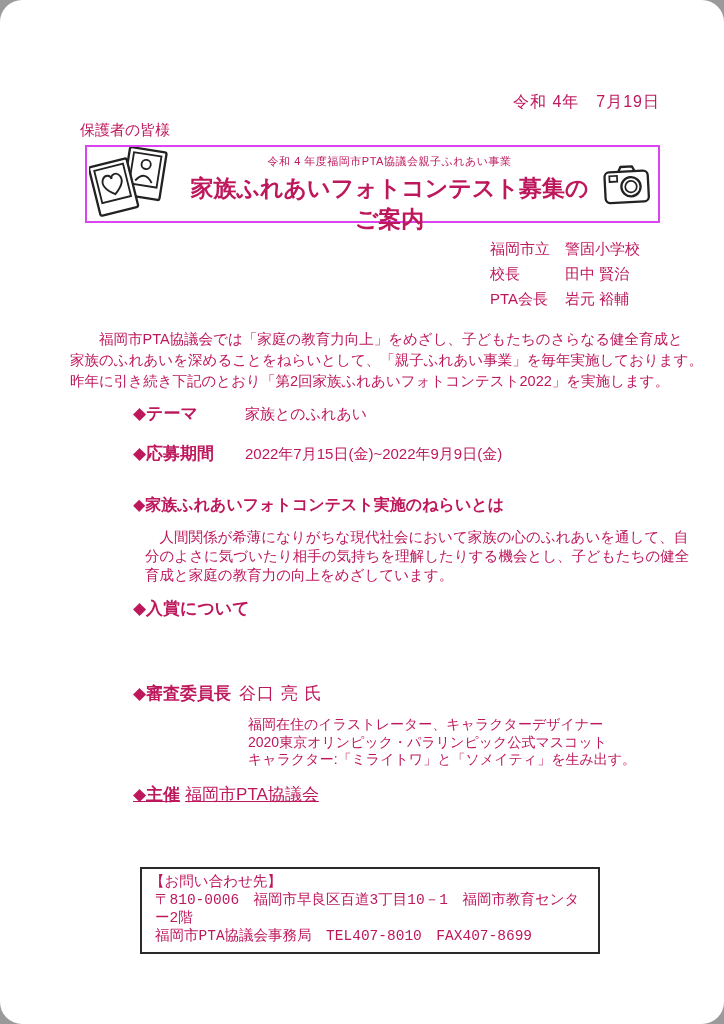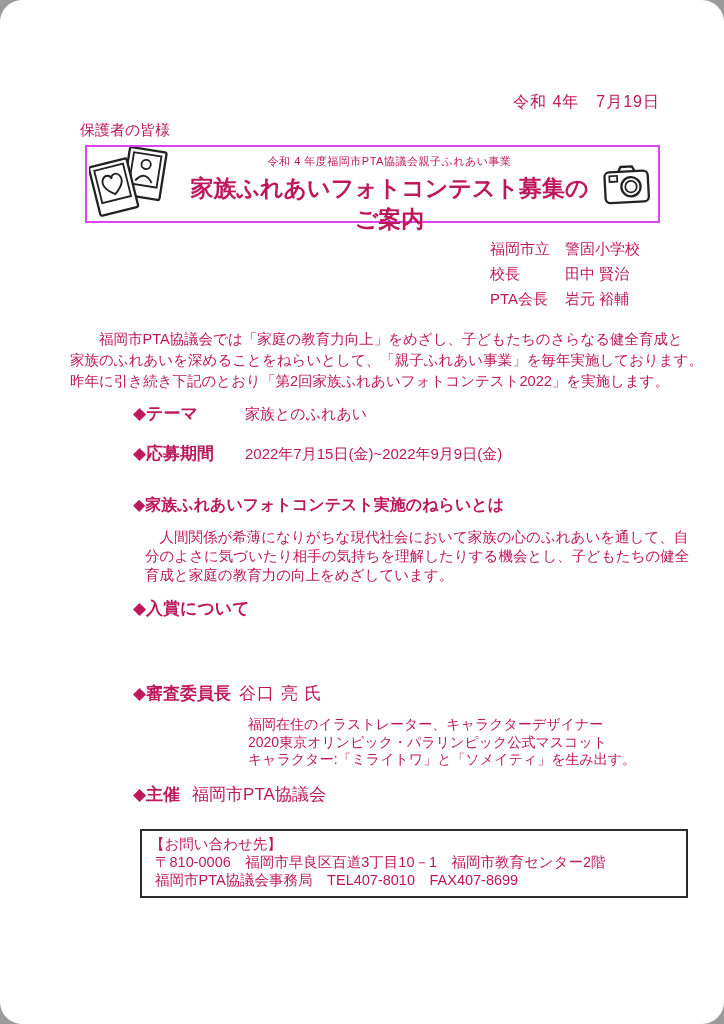--- a/index.html
+++ b/index.html
@@ -46,28 +46,28 @@
   .head-aim{position:absolute;top:495px;left:133px;font-weight:bold;font-size:16px;}
   .para-aim{position:absolute;top:528px;left:145px;width:575px;font-size:14.5px;line-height:19px;}
 
   .head-prize{position:absolute;top:597px;left:133px;font-weight:bold;font-size:17px;}
   .para-prize{position:absolute;top:626px;left:143px;width:560px;font-size:14.5px;line-height:19px;}
 
   .row-judge{top:682px;gap:8px;}
   .judge-name{font-size:17px;letter-spacing:1px;}
   .judge-bio{position:absolute;top:716px;left:248px;font-size:14px;line-height:17.5px;}
 
-  .row-organizer{top:783px;gap:12px;}
+  .row-organizer{top:783px;gap:5px;text-decoration:underline;}
   .organizer-value{font-size:17px;}
 
   .contact-box{
-    position:absolute;top:829px;left:140px;width:548px;
+    position:absolute;top:867px;left:140px;width:460px;
     border:2px solid #2a2a2a;box-sizing:border-box;
     padding:4px 8px 7px 8px;
-    font-size:14.5px;line-height:18px;
+    font-size:14.5px;line-height:18px;font-family:Liberation Mono, monospace;
   }
   .contact-line{padding-left:5px;}
   .icon svg{display:block;}
 </style>
 </head>
 <body>
 
 <div class="page">
 
   <div class="date-line">令和 4年　7月19日</div>

